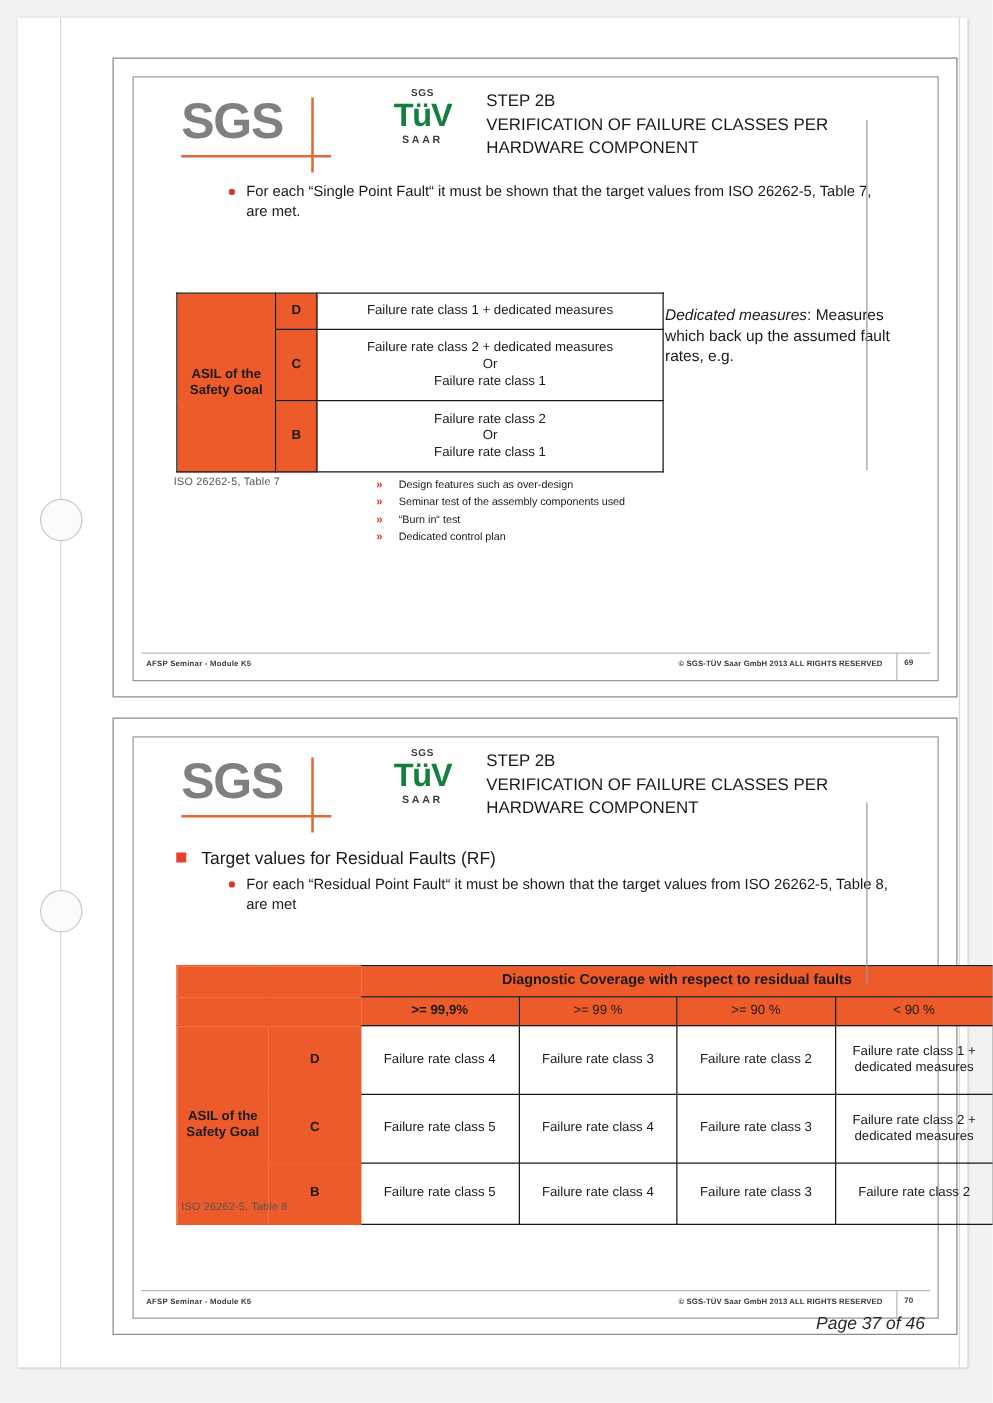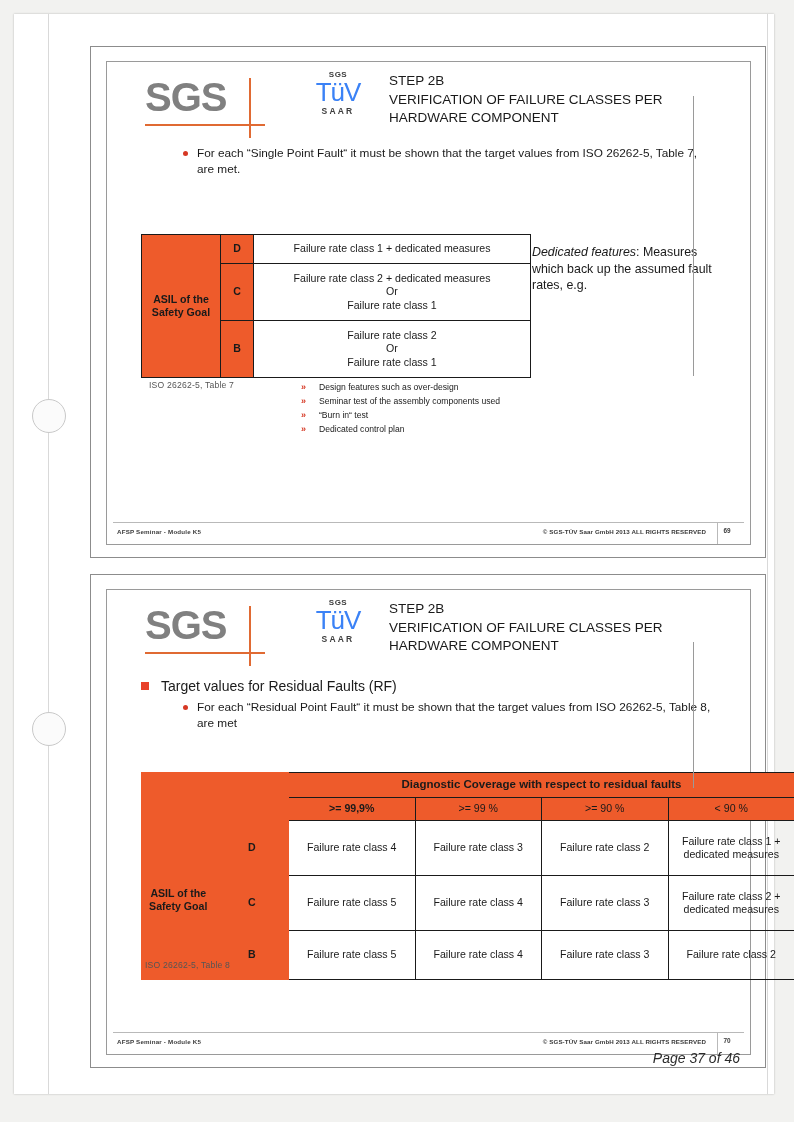--- a/index.html
+++ b/index.html
@@ -50,21 +50,21 @@
   .sgs-word{
     font-family:"Liberation Sans", sans-serif;
     font-weight:bold;font-size:40px;letter-spacing:-1px;
     color:#808080;line-height:46px;
   }
   .sgs-rule-h{position:absolute;left:0;top:50px;width:120px;height:1.5px;background:#e06a33;}
   .sgs-rule-v{position:absolute;left:104px;top:4px;width:1.5px;height:60px;background:#e06a33;}
 
   .tuv-logo{position:absolute;left:200px;top:8px;width:62px;text-align:center;}
   .tuv-sgs{font-size:8px;font-weight:bold;color:#3d3d3d;letter-spacing:.5px;line-height:9px;}
-  .tuv-main{font-size:26px;font-weight:normal;color:#3b82f6;line-height:26px;letter-spacing:-1px;}
+  .tuv-main{font-size:26px;font-weight:bold;color:#15803d;line-height:26px;letter-spacing:-1px;}
   .tuv-saar{font-size:8.5px;font-weight:bold;color:#3d3d3d;letter-spacing:2.2px;line-height:12px;}
 
   .header-title{
     position:absolute;left:282px;top:10px;right:12px;
     font-size:13.5px;color:#1a1a1a;line-height:18.5px;
   }
 
   
   .bullet-l1{
     position:relative;margin:6px 0 0 34px;font-size:14px;color:#1a1a1a;
@@ -98,21 +98,21 @@
 
   .side-note{
     position:absolute;left:425px;top:182px;width:180px;
     font-size:12.4px;color:#1a1a1a;line-height:16.5px;
   }
   .side-note em{font-style:italic;}
 
   .iso-caption{
     position:absolute;font-size:8.6px;color:#555555;letter-spacing:.2px;
   }
-  #iso1{left:42px;top:318px;}
+  #iso1{left:32px;top:318px;}
 
   .sub-list{
     position:absolute;left:188px;top:318px;width:330px;
   }
   .sub-list-item{
     position:relative;padding-left:24px;font-size:8.6px;color:#1a1a1a;line-height:14px;
   }
   .sub-list-item .chev{
     position:absolute;left:6px;top:0px;color:#d63824;font-size:9px;font-weight:bold;
   }
@@ -194,21 +194,21 @@
             <td class="asil-letter">B</td>
             <td style="height:52px;white-space:pre-line;">Failure rate class 2
 Or
 Failure rate class 1</td>
           </tr>
         </tbody>
           </table>
       </div>
 
       <div class="side-note">
-        <em>Dedicated features</em><span>: Measures which back up the assumed fault rates, e.g.</span>
+        <em>Dedicated measures</em><span>: Measures which back up the assumed fault rates, e.g.</span>
       </div>
 
       <div class="iso-caption" id="iso1">ISO 26262-5, Table 7</div>
 
       <div class="sub-list">
         <div class="sub-list-item"><span class="chev">»</span><span>Design features such as over-design</span></div>
         <div class="sub-list-item"><span class="chev">»</span><span>Seminar test of the assembly components used</span></div>
         <div class="sub-list-item"><span class="chev">»</span><span>“Burn in“ test</span></div>
         <div class="sub-list-item"><span class="chev">»</span><span>Dedicated control plan</span></div>
       </div>

